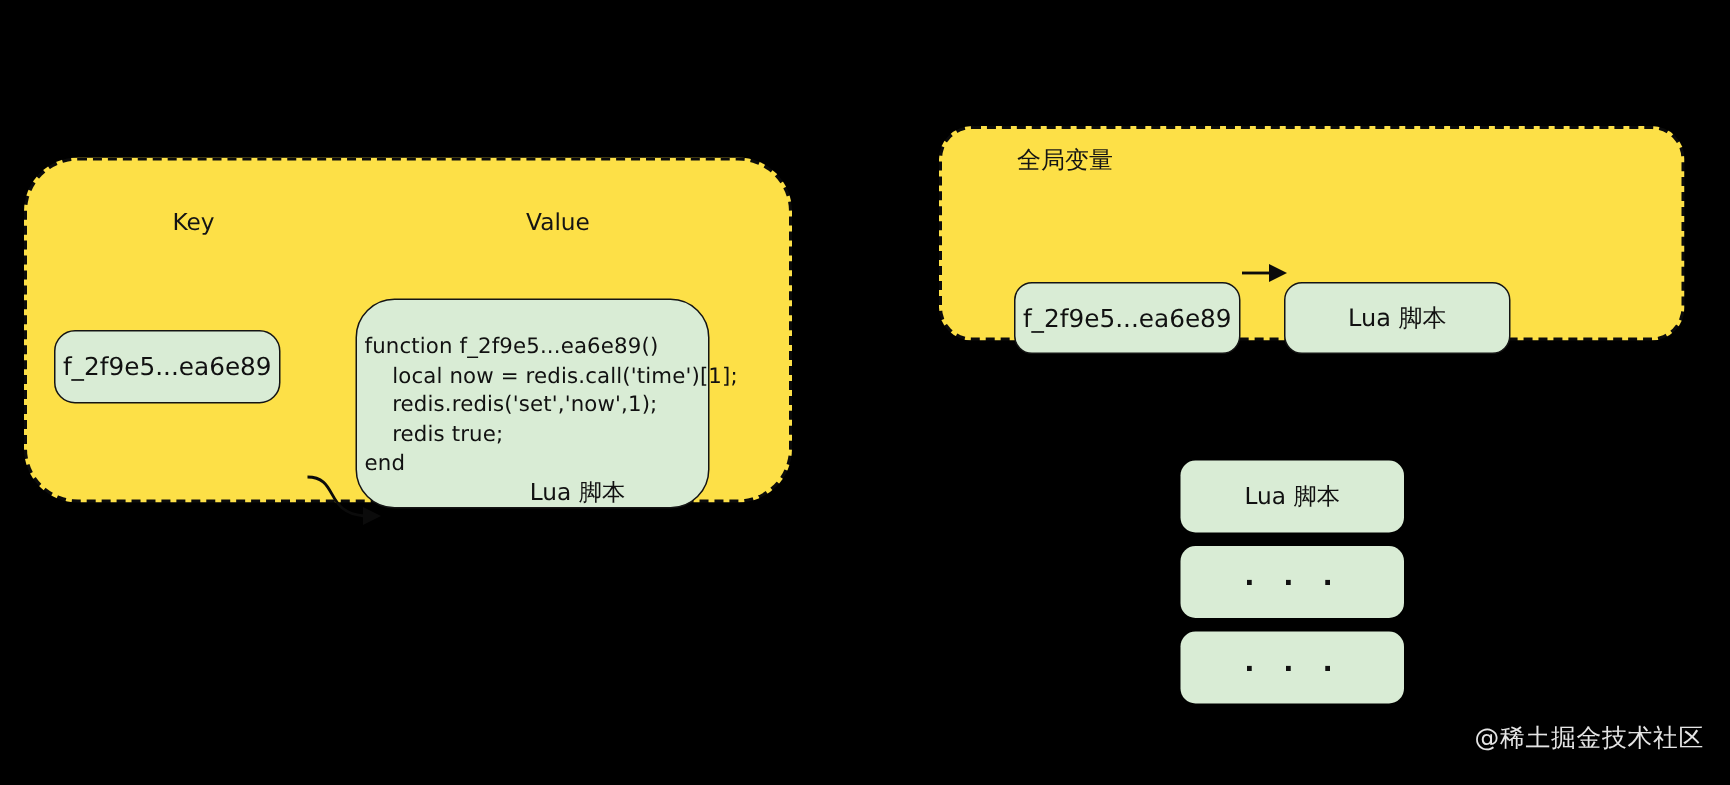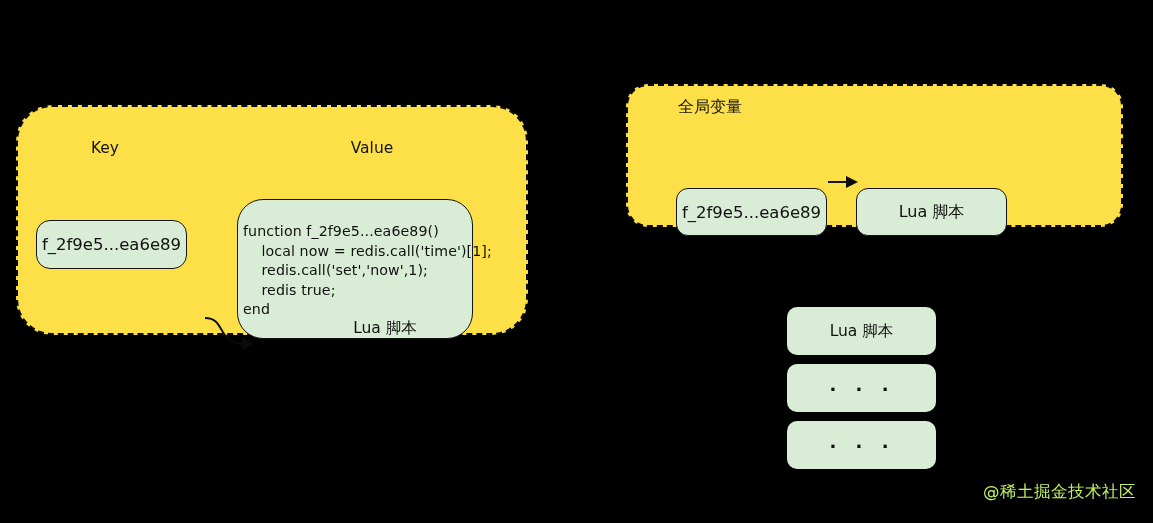--- a/index.html
+++ b/index.html
@@ -33,21 +33,21 @@
     border-radius: 22px;
   }
   .hdr {
     position: absolute;
     width: 150px;
     text-align: center;
     font-size: 15.5px;
     font-weight: 500;
     color: #141414;
   }
-  .key-hdr   { left: 12px;  top: 32px; }
+  .key-hdr   { left: 36px;  top: 32px; }
   .value-hdr { left: 279px; top: 32px; }
   .gbox {
     position: absolute;
     background: #d9ecd5;
     border: 1.7px solid #141414;
     box-sizing: border-box;
     display: flex;
     align-items: center;
     justify-content: center;
     margin-top: 32px;
@@ -120,41 +120,41 @@
     font-size: 18px;
     font-weight: bold;
     letter-spacing: 5px;
     word-spacing: 3px;
     transform: translateY(-4px);
   }
   .watermark {
     position: absolute;
     right: 17px; top: 481px;
     font-size: 16.5px;
-    color: #bef264;
+    color: #e5e5e5;
     letter-spacing: 0.5px;
   }
 </style>
 </head>
 <body>
 
 <div class="canvas">
 
   <div class="panel left-panel">
     <div class="hdr key-hdr">Key</div>
     <div class="hdr value-hdr">Value</div>
 
     <div class="gbox key-box">
       <span>f_2f9e5...ea6e89</span>
     </div>
 
     <div class="gbox value-box">
       <div class="code-line">function f_2f9e5...ea6e89()</div>
       <div class="code-line">    local now = redis.call('time')[1];</div>
-      <div class="code-line">    redis.call('set','now',1);</div>
+      <div class="code-line">    redis.redis('set','now',1);</div>
       <div class="code-line">    redis true;</div>
       <div class="code-line">end</div>
     </div>
 
     <div class="caption">Lua 脚本</div>
 
     <svg class="arrow-svg curve-arrow" width="56" height="44" viewBox="0 0 56 44">
       <path d="M3,9 C24,9 14,33 41,35" fill="none" stroke="#0b0b0b" stroke-width="1.9"></path>
       <polygon points="40,29 52,35 40,41" fill="#0b0b0b"></polygon>
     </svg>

